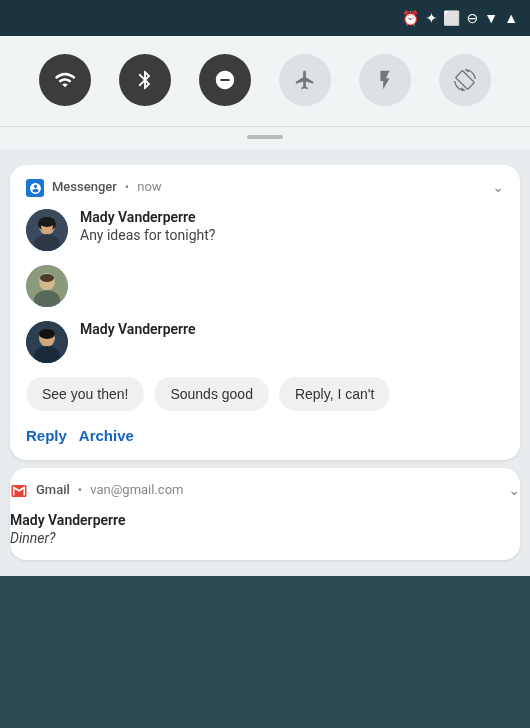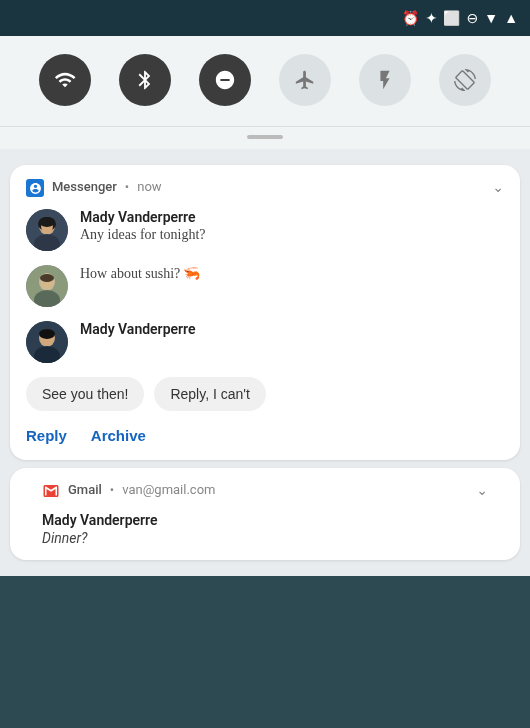--- a/index.html
+++ b/index.html
@@ -143,21 +143,20 @@
 
     .msg-content .sender-name {
       font-size: 14px;
       font-weight: 600;
       color: #222;
       margin-bottom: 2px;
     }
     .msg-content .msg-text {
       font-size: 14px;
       color: #444;
-      font-family: Liberation Serif, serif;
     }
 
     .quick-replies {
       display: flex;
       gap: 10px;
       margin-bottom: 14px;
       flex-wrap: wrap;
     }
     .quick-reply-btn {
       background: #f0f0f0;
@@ -166,36 +165,36 @@
       padding: 9px 16px;
       font-size: 14px;
       color: #333;
       cursor: pointer;
       white-space: nowrap;
       text-align: right;
     }
 
     .notif-actions {
       display: flex;
-      gap: 24px;
+      gap: 12px;
       margin-top: 2px;
     }
     .notif-action-btn {
       background: none;
       border: none;
       font-size: 15px;
       font-weight: 600;
       color: #1565c0;
       cursor: pointer;
       padding: 2px 0;
     }
 
     
     .notif-card.gmail {
-      padding: 14px 32px;
+      padding: 14px 0;
     }
     .gmail-icon {
       width: 18px;
       height: 18px;
       display: flex;
       align-items: center;
       justify-content: center;
       font-size: 13px;
     }
     .gmail-sender {
@@ -303,41 +302,41 @@
       <div class="avatar avatar-you avatar-svg">
         <svg width="42" height="42" viewBox="0 0 42 42">
           <circle cx="21" cy="21" r="21" fill="#8a9a7a"></circle>
           <ellipse cx="21" cy="17" rx="8" ry="9" fill="#c8b89a"></ellipse>
           <ellipse cx="21" cy="35" rx="13" ry="10" fill="#5a6a5a"></ellipse>
           <ellipse cx="21" cy="17" rx="6" ry="7" fill="#d4b88a"></ellipse>
           <ellipse cx="21" cy="13" rx="7" ry="4" fill="#4a3a2a"></ellipse>
         </svg>
       </div>
       <div class="msg-content">
-        <div class="msg-text">How about sushi? 🦐</div>
       </div>
     </div>
 
     <div class="message-row">
       <div class="avatar avatar-mady avatar-svg">
         <svg width="42" height="42" viewBox="0 0 42 42">
           <circle cx="21" cy="21" r="21" fill="#2c3e50"></circle>
           <ellipse cx="21" cy="17" rx="8" ry="9" fill="#c8a882"></ellipse>
           <ellipse cx="21" cy="35" rx="13" ry="10" fill="#1a2a3a"></ellipse>
           <ellipse cx="21" cy="17" rx="6" ry="7" fill="#d4a87a"></ellipse>
           <ellipse cx="21" cy="13" rx="8" ry="5" fill="#111"></ellipse>
         </svg>
       </div>
       <div class="msg-content">
         <div class="sender-name">Mady Vanderperre</div>
       </div>
     </div>
 
     <div class="quick-replies">
       <button class="quick-reply-btn">See you then!</button>
+      <button class="quick-reply-btn">Sounds good</button>
       <button class="quick-reply-btn">Reply, I can't</button>
     </div>
 
     <div class="notif-actions">
       <button class="notif-action-btn">Reply</button>
       <button class="notif-action-btn">Archive</button>
     </div>
   </div>
 
   <div class="notif-card gmail">

